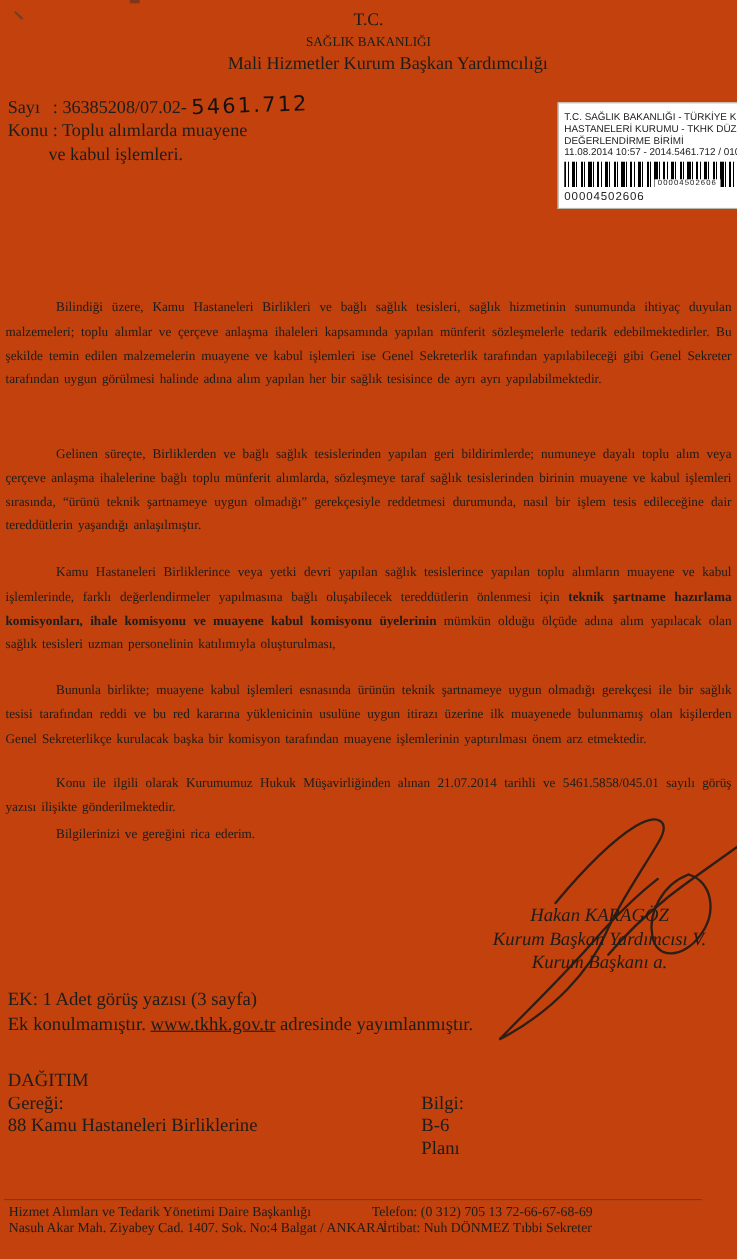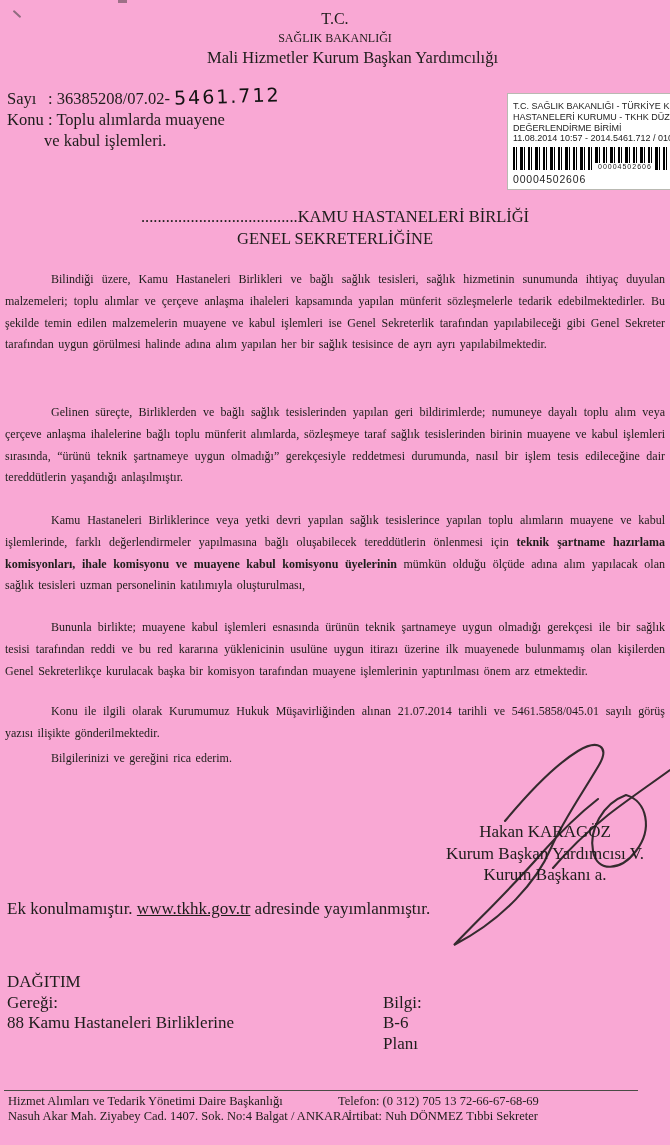--- a/index.html
+++ b/index.html
@@ -1,20 +1,20 @@
 <!DOCTYPE html>
 <html lang="tr"><head>
 <meta charset="utf-8">
 <style>
   html,body{margin:0;padding:0;background:#e8e8e6;}
   #page{
     position:relative;
     width:670px;height:1145px;
     margin:0 auto;
-    background:#f9a8d4;
+    background:#c2410c;
     overflow:hidden;
     color:#1d1d1b;
     font-family:"Liberation Serif","DejaVu Serif",serif;
   }
   
   .hdr{position:absolute;left:0;top:9px;width:100%;text-align:center;line-height:19.5px;}
   .hdr .l1{font-size:16px;}
   .hdr .l2{font-size:12px;}
   .hdr .l3{font-size:16.5px;}
   .hdr .l4{font-size:16.5px;padding-left:35px;}
@@ -57,21 +57,21 @@
     font-size:12px;line-height:21.8px;
     text-align:justify;text-indent:46px;
     word-spacing:1.5px;
   }
   #p1{top:269px;} #p2{top:402px;} #p3{top:510px;}
   #p4{top:617px;} #p5{top:701px;}
   #closing{top:748px;text-align:left;}
   .bold{font-weight:bold;}
   
   .sig-block{position:absolute;left:420px;top:821px;width:250px;text-align:center;
-    font-size:17px;line-height:21.5px;}
+    font-size:17px;line-height:21.5px;font-style:italic;}
   .sig-svg{position:absolute;left:430px;top:733px;width:240px;height:235px;}
   
   .ek{position:absolute;left:7px;top:898px;font-size:17px;line-height:22px;}
   .ek .url{text-decoration:underline;}
   
   .dist{position:absolute;left:7px;top:972px;font-size:17px;line-height:20.5px;}
   .dist .drow{position:relative;}
   .dist .rcol{position:absolute;left:376px;top:0;}
   
   .foot-line{position:absolute;left:4px;top:1090px;width:634px;height:1px;background:#4a4a46;}
@@ -112,24 +112,20 @@
     <div>T.C. SAĞLIK BAKANLIĞI - TÜRKİYE K</div>
     <div>HASTANELERİ KURUMU - TKHK DÜZ</div>
     <div>DEĞERLENDİRME BİRİMİ</div>
     <div>11.08.2014 10:57 - 2014.5461.712 / 010.07</div>
     <div class="bc">
       <span class="num">00004502606</span>
     </div>
     <div class="bignum">00004502606</div>
   </div>
 
-  <div class="recipient">
-    <div>......................................KAMU HASTANELERİ BİRLİĞİ</div>
-    <div>GENEL SEKRETERLİĞİNE</div>
-  </div>
 
   <div class="para" id="p1">Bilindiği üzere, Kamu Hastaneleri Birlikleri ve bağlı sağlık tesisleri, sağlık hizmetinin sunumunda ihtiyaç duyulan malzemeleri; toplu alımlar ve çerçeve anlaşma ihaleleri kapsamında yapılan münferit sözleşmelerle tedarik edebilmektedirler. Bu şekilde temin edilen malzemelerin muayene ve kabul işlemleri ise Genel Sekreterlik tarafından yapılabileceği gibi Genel Sekreter tarafından uygun görülmesi halinde adına alım yapılan her bir sağlık tesisince de ayrı ayrı yapılabilmektedir.</div>
   <div class="para" id="p2">Gelinen süreçte, Birliklerden ve bağlı sağlık tesislerinden yapılan geri bildirimlerde; numuneye dayalı toplu alım veya çerçeve anlaşma ihalelerine bağlı toplu münferit alımlarda, sözleşmeye taraf sağlık tesislerinden birinin muayene ve kabul işlemleri sırasında, “ürünü teknik şartnameye uygun olmadığı” gerekçesiyle reddetmesi durumunda, nasıl bir işlem tesis edileceğine dair tereddütlerin yaşandığı anlaşılmıştır.</div>
   <div class="para" id="p3"><span>Kamu Hastaneleri Birliklerince veya yetki devri yapılan sağlık tesislerince yapılan toplu alımların muayene ve kabul işlemlerinde, farklı değerlendirmeler yapılmasına bağlı oluşabilecek tereddütlerin önlenmesi için </span><span class="bold">teknik şartname hazırlama komisyonları, ihale komisyonu ve muayene kabul komisyonu üyelerinin</span><span> mümkün olduğu ölçüde adına alım yapılacak olan sağlık tesisleri uzman personelinin katılımıyla oluşturulması,</span></div>
   <div class="para" id="p4">Bununla birlikte; muayene kabul işlemleri esnasında ürünün teknik şartnameye uygun olmadığı gerekçesi ile bir sağlık tesisi tarafından reddi ve bu red kararına yüklenicinin usulüne uygun itirazı üzerine ilk muayenede bulunmamış olan kişilerden Genel Sekreterlikçe kurulacak başka bir komisyon tarafından muayene işlemlerinin yaptırılması önem arz etmektedir.</div>
   <div class="para" id="p5">Konu ile ilgili olarak Kurumumuz Hukuk Müşavirliğinden alınan 21.07.2014 tarihli ve 5461.5858/045.01 sayılı görüş yazısı ilişikte gönderilmektedir.</div>
   <div class="para" id="closing">Bilgilerinizi ve gereğini rica ederim.</div>
 
   <svg class="sig-svg" viewBox="0 0 240 235">
     <g fill="none" stroke="#1a1a18" stroke-width="2.1" stroke-linecap="round" opacity="0.88">
@@ -139,20 +135,21 @@
     </g>
   </svg>
 
   <div class="sig-block">
     <div>Hakan KARAGÖZ</div>
     <div>Kurum Başkan Yardımcısı V.</div>
     <div>Kurum Başkanı a.</div>
   </div>
 
   <div class="ek">
+    <div>EK: 1 Adet görüş yazısı (3 sayfa)</div>
     <div><span>Ek konulmamıştır. </span><span class="url">www.tkhk.gov.tr</span><span> adresinde yayımlanmıştır.</span></div>
   </div>
 
   <div class="dist">
     <div>DAĞITIM</div>
     <div class="drow">
       <span>Gereği:</span>
       <span class="rcol">Bilgi:</span>
     </div>
     <div class="drow">

